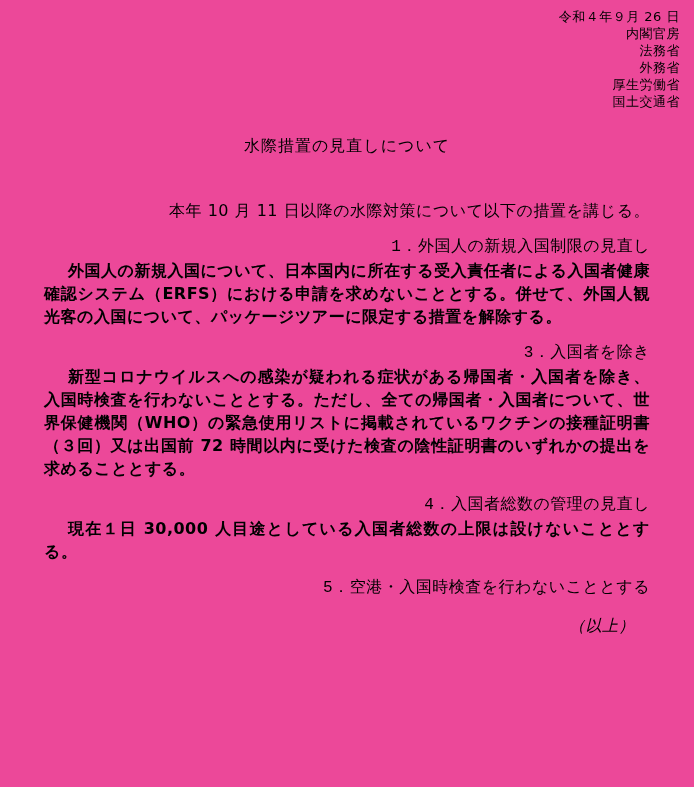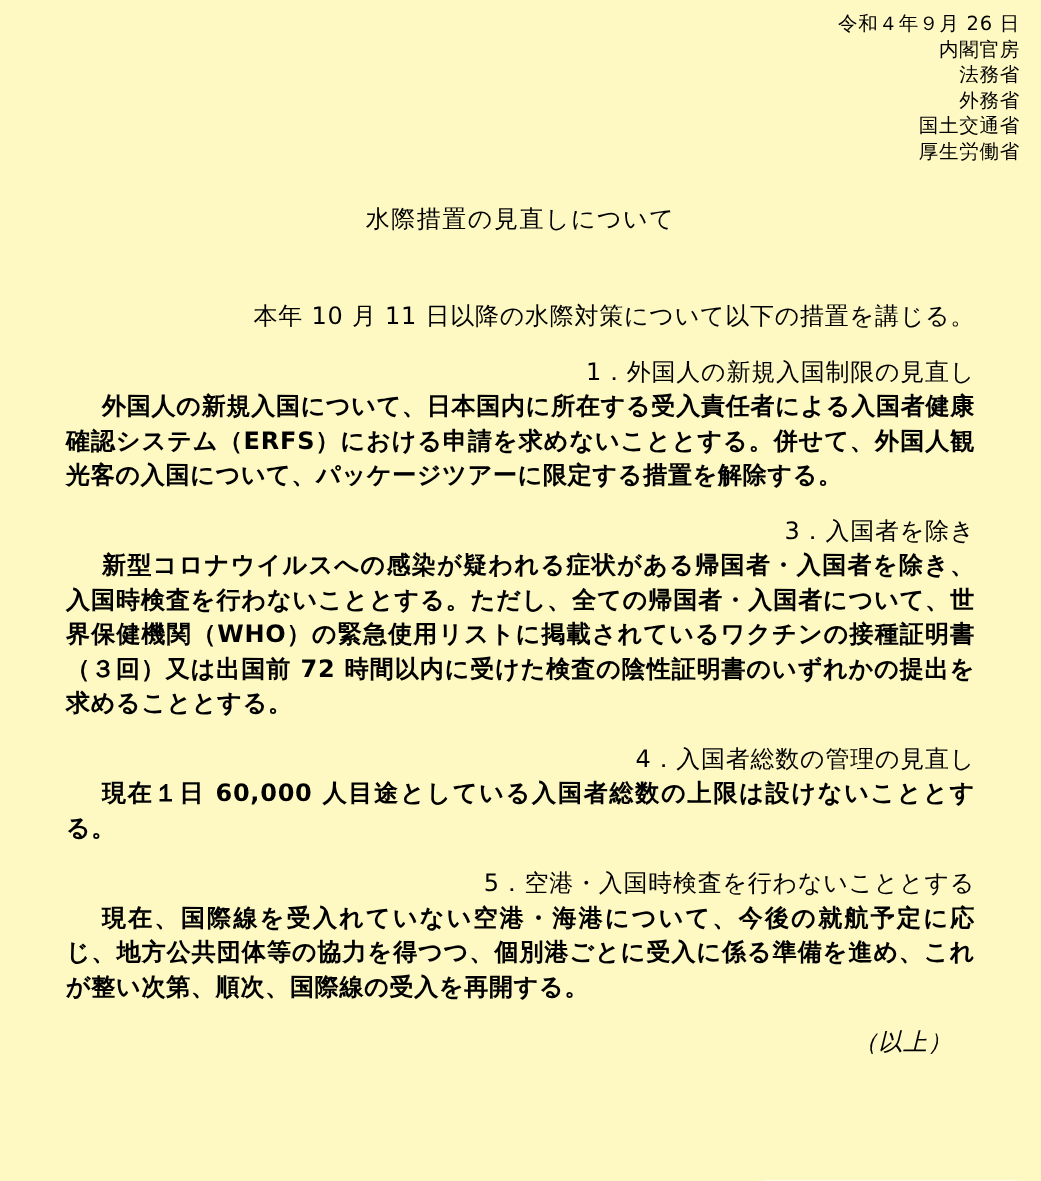--- a/index.html
+++ b/index.html
@@ -1,21 +1,21 @@
 <!DOCTYPE html>
 <html lang="ja"><head>
 <meta charset="utf-8">
 <style>
   html, body { margin: 0; padding: 0; background: #ffffff; }
   .page {
     position: relative;
     width: 694px;
     height: 787px;
     box-sizing: border-box;
-    background: #fef9c3;
+    background: #ec4899;
     color: #000000;
     padding: 8px 44px 0 44px;
     font-family: "DejaVu Sans", sans-serif;
     overflow: hidden;
   }
   .doc-header {
     text-align: right;
     margin-right: -30px;     
     font-size: 13px;
     line-height: 17px;
@@ -36,21 +36,21 @@
     font-size: 16px;
     line-height: 23px;
     letter-spacing: 0.5px;
     text-align: right;
   }
   .intro {
     margin: 42px 0 0 0;
     text-indent: 14px;
   }
   .doc-section { margin-top: 14px; }
-  .section-heading { margin-left: 11px; }
+  .section-heading { margin-left: 11px; font-family: Liberation Mono, monospace; }
   .section-number { white-space: pre; }
   .section-body {
     margin: 0;
     text-indent: 24px;
     text-align: justify;
     font-weight: bold;
   }
   .closing {
     text-align: right;
     margin: 14px 15px 0 0;
@@ -64,46 +64,45 @@
 
   <header class="doc-header">
     <div class="header-line">令和４年９月 26 日</div>
 
       <div class="header-line">内閣官房</div>
 
       <div class="header-line">法務省</div>
 
       <div class="header-line">外務省</div>
 
+      <div class="header-line">厚生労働省</div>
+
       <div class="header-line">国土交通省</div>
-
-      <div class="header-line">厚生労働省</div>
 
   </header>
 
   <h1 class="doc-title">水際措置の見直しについて</h1>
 
   <p class="intro">本年 10 月 11 日以降の水際対策について以下の措置を講じる。</p>
 
     <section class="doc-section">
       <div class="section-heading"><span class="section-number">1．</span><span>外国人の新規入国制限の見直し</span></div>
       <p class="section-body">外国人の新規入国について、日本国内に所在する受入責任者による入国者健康確認システム（ERFS）における申請を求めないこととする。併せて、外国人観光客の入国について、パッケージツアーに限定する措置を解除する。</p>
     </section>
 
 
     <section class="doc-section">
       <div class="section-heading"><span class="section-number">3．</span><span>入国者を除き</span></div>
       <p class="section-body">新型コロナウイルスへの感染が疑われる症状がある帰国者・入国者を除き、入国時検査を行わないこととする。ただし、全ての帰国者・入国者について、世界保健機関（WHO）の緊急使用リストに掲載されているワクチンの接種証明書（３回）又は出国前 72 時間以内に受けた検査の陰性証明書のいずれかの提出を求めることとする。</p>
     </section>
 
     <section class="doc-section">
       <div class="section-heading"><span class="section-number">4．</span><span>入国者総数の管理の見直し</span></div>
-      <p class="section-body">現在１日 60,000 人目途としている入国者総数の上限は設けないこととする。</p>
+      <p class="section-body">現在１日 30,000 人目途としている入国者総数の上限は設けないこととする。</p>
     </section>
 
     <section class="doc-section">
       <div class="section-heading"><span class="section-number">5．</span><span>空港・入国時検査を行わないこととする</span></div>
-      <p class="section-body">現在、国際線を受入れていない空港・海港について、今後の就航予定に応じ、地方公共団体等の協力を得つつ、個別港ごとに受入に係る準備を進め、これが整い次第、順次、国際線の受入を再開する。</p>
     </section>
 
   <div class="closing">（以上）</div>
 
 </div>
 
 </body></html>

